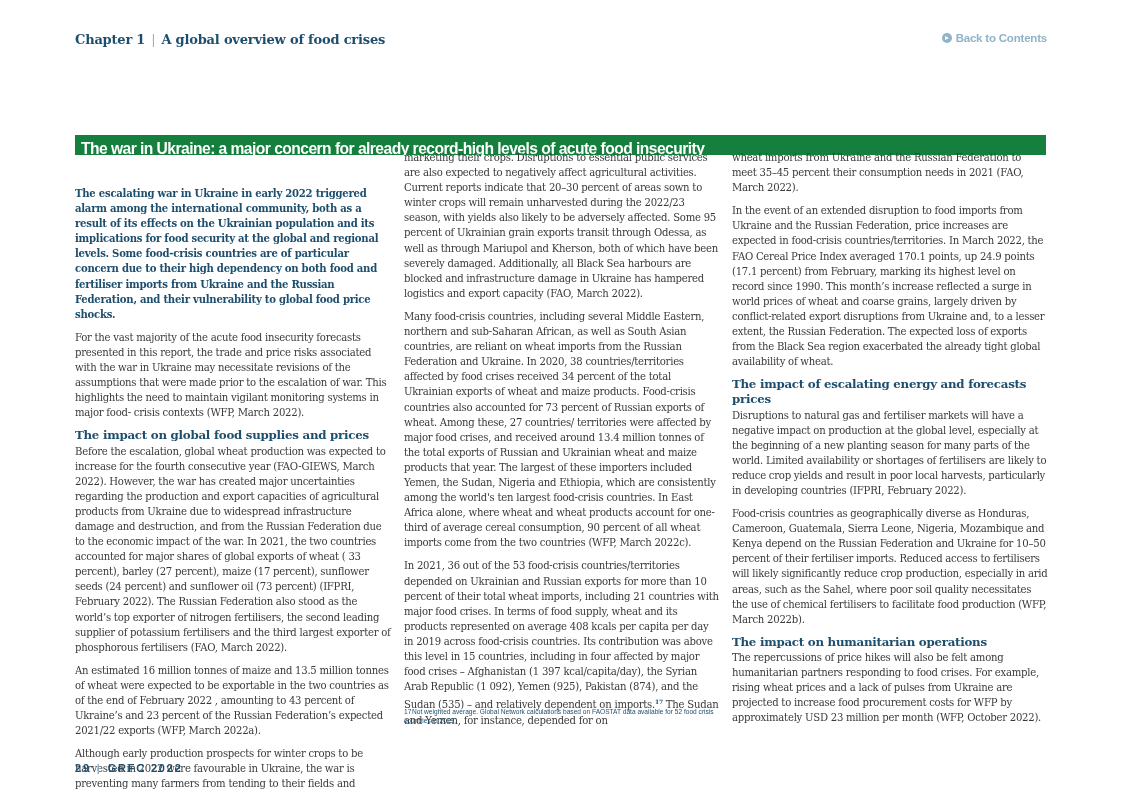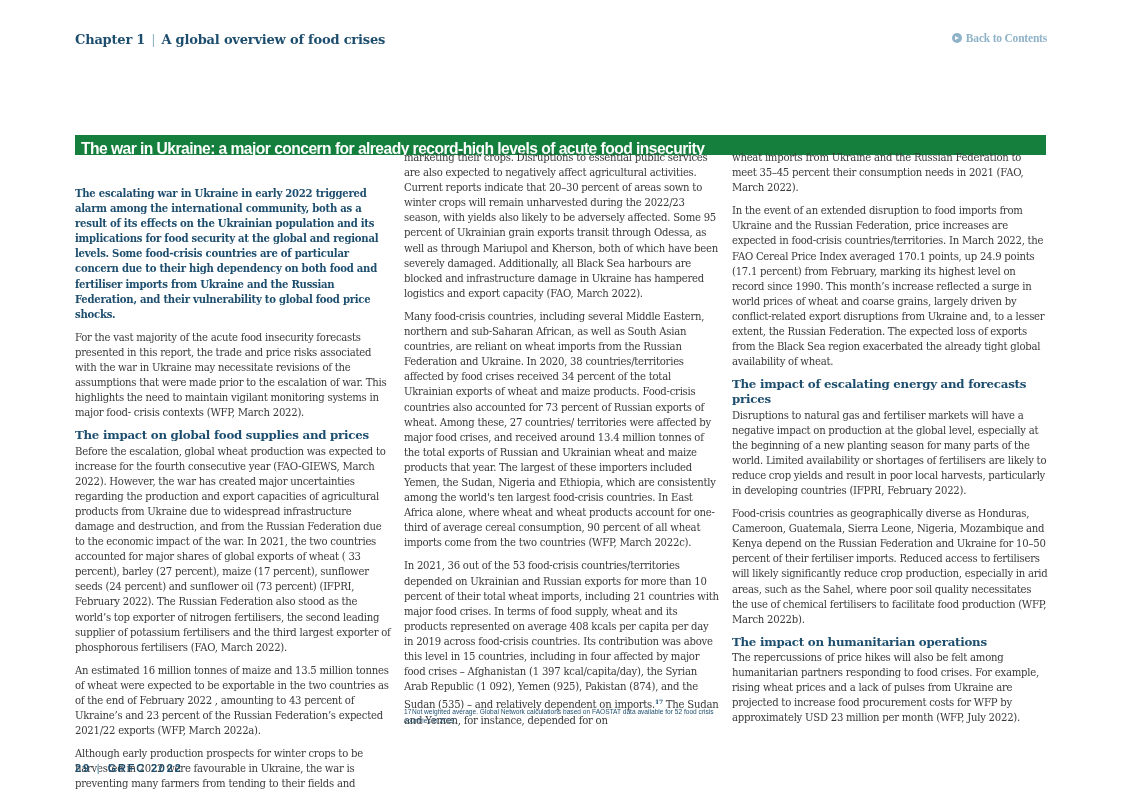--- a/index.html
+++ b/index.html
@@ -1,19 +1,19 @@
 <!DOCTYPE html>
 <html><head>
 <meta charset="utf-8">
 <style>
   html, body { margin:0; padding:0; background:#ffffff; }
   body { width:1122px; height:793px; position:relative; overflow:hidden; font-family:"DejaVu Serif", serif; color:#3a3a3a; }
   .header-left { position:absolute; left:75px; top:32px; font-family:"DejaVu Serif", serif; font-weight:bold; font-size:13px; color:#1d4e6e; letter-spacing:-0.2px; }
   .header-left .sep { color:#8fb0c4; font-weight:normal; margin:0 6px; }
-  .header-right { position:absolute; right:75px; top:32px; font-family:Liberation Serif, serif; font-weight:bold; font-size:11.5px; color:#8fb3c9; display:flex; align-items:center; gap:4px; letter-spacing:-0.2px; cursor:pointer; }
+  .header-right { position:absolute; right:75px; top:32px; font-family:Liberation Sans, sans-serif; font-weight:bold; font-size:11.5px; color:#8fb3c9; display:flex; align-items:center; gap:4px; letter-spacing:-0.2px; cursor:pointer; }
   .header-right .play { width:10px; height:10px; border-radius:50%; background:#8fb3c9; position:relative; display:inline-block; }
   .header-right .play::after { content:""; position:absolute; left:3.5px; top:2.5px; border-left:4px solid #fff; border-top:2.5px solid transparent; border-bottom:2.5px solid transparent; }
   .banner { position:absolute; left:75px; top:107px; width:971px; height:20px; background:#15803d;margin-top:28px; }
   .banner h1 { margin:0; position:absolute; left:6px; top:4px; font-family:"Liberation Sans", sans-serif; font-weight:bold; font-size:17px; color:#ffffff; letter-spacing:-0.6px; transform:scaleX(0.92); transform-origin:left center; white-space:nowrap; }
   .col { position:absolute; top:150px; width:316px; font-size:10.1px; line-height:15.1px; letter-spacing:-0.25px; }
   .col1 { left:75px;margin-top:36px; } .col2 { left:404px; } .col3 { left:732px; }
   .col p { margin:0 0 8px 0; }
   .lead { color:#1d4e6e; font-weight:bold; }
   .sub { color:#1d4e6e; font-weight:bold; margin:0; }
   .footnote { position:absolute; left:404px; top:708px; width:316px; font-family:"Liberation Sans", sans-serif; font-size:6.6px; line-height:8.5px; color:#1d4e6e; }
@@ -57,18 +57,18 @@
   <span class="num">17</span><span>Not weighted average. Global Network calculations based on FAOSTAT data available for 52 food crisis countries in 2019.</span>
 </div>
 
 <div class="col col3">
   <p>wheat imports from Ukraine and the Russian Federation to meet 35–45 percent their consumption needs in 2021 (FAO, March 2022).</p>
   <p>In the event of an extended disruption to food imports from Ukraine and the Russian Federation, price increases are expected in food-crisis countries/territories. In March 2022, the FAO Cereal Price Index averaged 170.1 points, up 24.9 points (17.1 percent) from February, marking its highest level on record since 1990. This month’s increase reflected a surge in world prices of wheat and coarse grains, largely driven by conflict-related export disruptions from Ukraine and, to a lesser extent, the Russian Federation. The expected loss of exports from the Black Sea region exacerbated the already tight global availability of wheat.</p>
   <h3 class="sub">The impact of escalating energy and forecasts prices</h3>
   <p>Disruptions to natural gas and fertiliser markets will have a negative impact on production at the global level, especially at the beginning of a new planting season for many parts of the world. Limited availability or shortages of fertilisers are likely to reduce crop yields and result in poor local harvests, particularly in developing countries (IFPRI, February 2022).</p>
   <p>Food-crisis countries as geographically diverse as Honduras, Cameroon, Guatemala, Sierra Leone, Nigeria, Mozambique and Kenya depend on the Russian Federation and Ukraine for 10–50 percent of their fertiliser imports. Reduced access to fertilisers will likely significantly reduce crop production, especially in arid areas, such as the Sahel, where poor soil quality necessitates the use of chemical fertilisers to facilitate food production (WFP, March 2022b).</p>
   <h3 class="sub">The impact on humanitarian operations</h3>
-  <p>The repercussions of price hikes will also be felt among humanitarian partners responding to food crises. For example, rising wheat prices and a lack of pulses from Ukraine are projected to increase food procurement costs for WFP by approximately USD 23 million per month (WFP, July 2022).</p>
+  <p>The repercussions of price hikes will also be felt among humanitarian partners responding to food crises. For example, rising wheat prices and a lack of pulses from Ukraine are projected to increase food procurement costs for WFP by approximately USD 23 million per month (WFP, October 2022).</p>
 </div>
 
 <div class="page-footer">
   <span>29</span><span class="sep">|</span><span>GRFC 2022</span>
 </div>
 
 </body></html>

